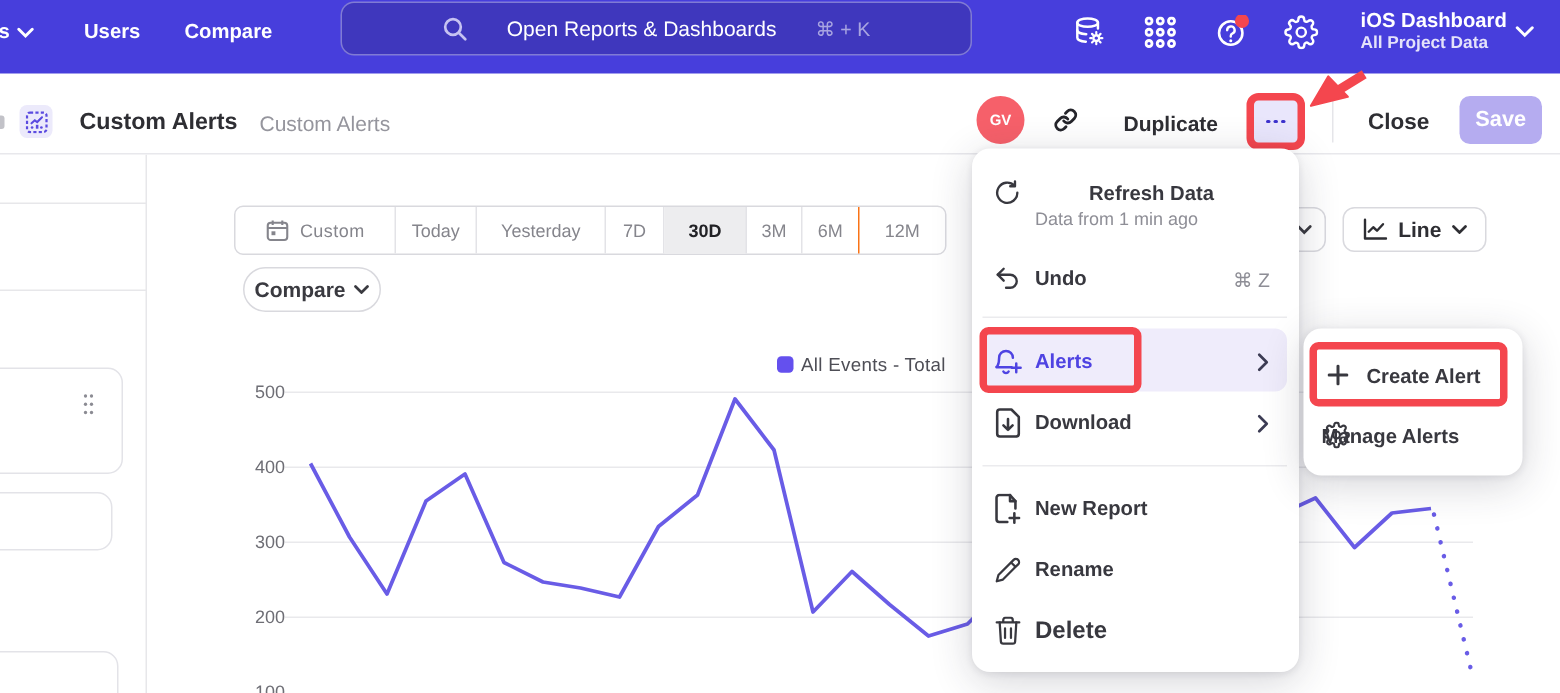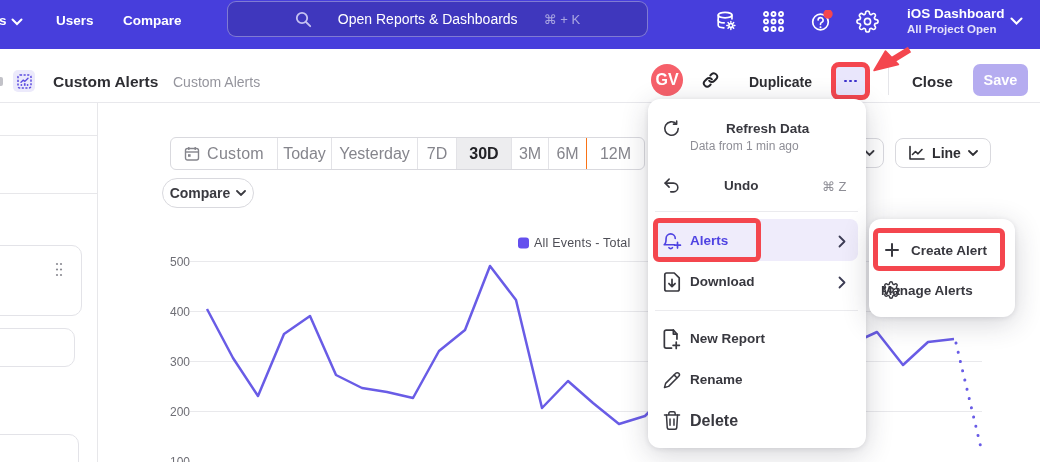--- a/index.html
+++ b/index.html
@@ -45,21 +45,21 @@
       <text x="190" y="415.5">200</text>
       <text x="190" y="465.5">100</text>
     </g>
     <polyline fill="none" stroke="#695ce6" stroke-width="2.5" stroke-linejoin="round" points="207,309 233,358 258,396 284,334 310,316 336,375 362,388 387,392 413,398 439,351 465,330 490,266 516,300 542,408 568,381 593,403 619,424 645,416 671,390 696,362 722,384 748,352 774,370 800,352 825,347 851,344 877,332 903,365 928,342 954,339"></polyline>
     <path d="M956,343 L981,448" fill="none" stroke="#695ce6" stroke-width="3" stroke-dasharray="0.1,9.4" stroke-linecap="round"></path>
 
     <rect x="518" y="237.5" width="11" height="11" rx="3" fill="#6450ee"></rect>
     <text x="534" y="247" font-family="Liberation Sans" font-size="12.5" fill="#4e4e56" letter-spacing="0.2">All Events - Total</text>
   </svg>
 
-  <div class="abs" style="left:156px;top:137px;width:475px;height:33px;border:1px solid #d9d9de;border-radius:6px;background:#fff;display:flex;align-items:stretch;font-size:16px;color:#85858c;margin-left:14px;">
+  <div class="abs" style="left:156px;top:137px;width:475px;height:33px;border:1px solid #d9d9de;border-radius:6px;background:#fff;display:flex;align-items:stretch;font-size:12px;color:#85858c;">
     <div style="width:107px;display:flex;align-items:center;justify-content:center;border-right:1px solid #e3e3e7;gap:7px;">
       <svg width="16" height="16" viewBox="0 0 16 16" fill="none" stroke="#85858c" stroke-width="1.4">
         <rect x="1.5" y="2.5" width="13" height="11.5" rx="2"></rect>
         <line x1="1.5" y1="6" x2="14.5" y2="6"></line>
         <line x1="4.8" y1="1" x2="4.8" y2="4"></line>
         <line x1="11.2" y1="1" x2="11.2" y2="4"></line>
         <rect x="4" y="8.2" width="2.6" height="2.6" fill="#85858c" stroke="none"></rect>
       </svg>
         <span style="letter-spacing:0.3px;">Custom</span>
       </div>
@@ -101,21 +101,21 @@
       <rect x="1" y="1" width="13" height="13" rx="2" stroke="#5b4be0" stroke-width="1.5" stroke-dasharray="2.1,1.5"></rect>
       <path d="M4 8.2 L6.2 6.2 L7.8 7.4 L11 4.2" stroke="#5b4be0" stroke-width="1.4" fill="none" stroke-linecap="round"></path>
       <circle cx="4.4" cy="11" r="0.9" fill="#5b4be0"></circle>
       <rect x="6.9" y="9.2" width="1.7" height="2.6" fill="#5b4be0"></rect>
       <circle cx="10.6" cy="11" r="0.9" fill="#5b4be0"></circle>
     </svg>
   </div>
   <div class="abs" style="left:53px;top:73px;font-size:15.5px;font-weight:bold;color:#2e2e33;">Custom Alerts</div>
   <div class="abs" style="left:173px;top:74px;font-size:14px;color:#95959d;">Custom Alerts</div>
 
-  <div class="abs" style="left:651px;top:64px;width:32px;height:32px;border-radius:50%;background:#f6606a;display:flex;align-items:center;justify-content:center;color:#fff;font-size:16px;font-weight:bold;">GV</div>
+  <div class="abs" style="left:651px;top:64px;width:32px;height:32px;border-radius:50%;background:#f6606a;display:flex;align-items:center;justify-content:center;color:#fff;font-size:10px;font-weight:bold;">GV</div>
 
   <svg class="abs" style="left:702px;top:72px;" width="17" height="16" viewBox="0 0 24 24" fill="none" stroke="#25252b" stroke-width="2.9" stroke-linecap="round" stroke-linejoin="round">
     <path d="M10 13a5 5 0 0 0 7.54.54l3-3a5 5 0 0 0-7.07-7.07l-1.72 1.71"></path>
     <path d="M14 11a5 5 0 0 0-7.54-.54l-3 3a5 5 0 0 0 7.07 7.07l1.71-1.71"></path>
   </svg>
   <div class="abs" style="left:749px;top:73.5px;font-size:14px;font-weight:bold;color:#2e2e33;">Duplicate</div>
 
   <div class="abs" style="left:831px;top:62px;width:39px;height:38px;border:5px solid #f4464e;border-radius:8px;background:#e9e6fc;display:flex;align-items:center;justify-content:center;">
     <div style="display:flex;align-items:center;justify-content:center;gap:2.6px;">
       <div style="width:2.6px;height:2.6px;border-radius:50%;background:#3d32cd;"></div>
@@ -177,39 +177,39 @@
     <circle cx="9.5" cy="12" r="7.8" stroke="#fff" stroke-width="1.7"></circle>
     <path d="M7.1 10.1 a2.5 2.5 0 1 1 3.4 2.35 c-0.75 0.3 -1 0.75 -1 1.55 v0.4" stroke="#fff" stroke-width="1.6" fill="none" stroke-linecap="round"></path>
     <circle cx="9.5" cy="17.2" r="1" fill="#fff"></circle>
     <circle cx="17" cy="4" r="4.7" fill="#f4464e"></circle>
   </svg>
   <svg class="abs" style="left:856px;top:10px;" width="23" height="23" viewBox="0 0 24 24" fill="none" stroke="#fff" stroke-width="1.7">
     <circle cx="12" cy="12" r="3.2"></circle>
     <path d="M19.4 15a1.65 1.65 0 0 0 .33 1.82l.06.06a2 2 0 1 1-2.83 2.83l-.06-.06a1.65 1.65 0 0 0-1.82-.33 1.65 1.65 0 0 0-1 1.51V21a2 2 0 1 1-4 0v-.09A1.65 1.65 0 0 0 9 19.4a1.65 1.65 0 0 0-1.82.33l-.06.06a2 2 0 1 1-2.83-2.83l.06-.06a1.65 1.65 0 0 0 .33-1.82 1.65 1.65 0 0 0-1.51-1H3a2 2 0 1 1 0-4h.09A1.65 1.65 0 0 0 4.6 9a1.65 1.65 0 0 0-.33-1.82l-.06-.06a2 2 0 1 1 2.83-2.83l.06.06a1.65 1.65 0 0 0 1.82.33H9a1.65 1.65 0 0 0 1-1.51V3a2 2 0 1 1 4 0v.09a1.65 1.65 0 0 0 1 1.51 1.65 1.65 0 0 0 1.82-.33l.06-.06a2 2 0 1 1 2.83 2.83l-.06.06a1.65 1.65 0 0 0-.33 1.82V9a1.65 1.65 0 0 0 1.51 1H21a2 2 0 1 1 0 4h-.09a1.65 1.65 0 0 0-1.51 1z"></path>
   </svg>
   <div class="abs" style="left:907px;top:6px;color:#fff;font-size:13.5px;font-weight:bold;">iOS Dashboard</div>
-  <div class="abs" style="left:907px;top:23px;color:#e4e2fa;font-size:11.5px;font-weight:bold;">All Project Open</div>
+  <div class="abs" style="left:907px;top:23px;color:#e4e2fa;font-size:11.5px;font-weight:bold;">All Project Data</div>
   <svg class="abs" style="left:1010px;top:17px;" width="13" height="9" viewBox="0 0 13 9" fill="none" stroke="#fff" stroke-width="2" stroke-linecap="round">
       <path d="M1.5 1.5 L6.5 6.5 L11.5 1.5"></path>
     </svg>
 
   <div class="abs" style="left:648px;top:99px;width:218px;height:349px;background:#fff;border-radius:12px;box-shadow:0 6px 28px rgba(40,40,60,0.2),0 1px 5px rgba(40,40,60,0.1);"></div>
 
   <svg class="abs" style="left:662px;top:119px;" width="19" height="19" viewBox="0 0 24 24" fill="none" stroke="#38383f" stroke-width="2" stroke-linecap="round">
     <path d="M20.5 12a8.5 8.5 0 1 1-2.5-6"></path>
     <path d="M18.5 2.5 V6.5 H14.5" stroke-linejoin="round"></path>
   </svg>
   <div class="abs" style="left:690px;top:121px;font-size:13.5px;font-weight:bold;color:#38383f;padding-left:36px;">Refresh Data</div>
   <div class="abs" style="left:690px;top:139px;font-size:12px;color:#8e8e96;">Data from 1 min ago</div>
 
   <svg class="abs" style="left:662px;top:176px;" width="19" height="19" viewBox="0 0 24 24" fill="none" stroke="#38383f" stroke-width="2" stroke-linecap="round" stroke-linejoin="round">
     <path d="M9 4 L4 9 L9 14"></path>
     <path d="M4 9 H14.5 a5.5 5.5 0 0 1 0 11 H11"></path>
   </svg>
-  <div class="abs" style="left:724px;top:178px;font-size:13.5px;font-weight:bold;color:#38383f;">Undo</div>
+  <div class="abs" style="left:690px;top:178px;font-size:13.5px;font-weight:bold;color:#38383f;">Undo</div>
   <div class="abs" style="left:822px;top:179px;font-size:13px;color:#8e8e96;">⌘ Z</div>
   <div class="abs" style="left:655px;top:211px;width:203px;height:1px;background:#ebebee;"></div>
 
   <div class="abs" style="left:654px;top:219px;width:204px;height:42px;background:#efecfb;border-radius:8px;"></div>
   <svg class="abs" style="left:661px;top:231px;" width="21" height="20" viewBox="0 0 24 24" fill="none" stroke="#4f43e2" stroke-width="2" stroke-linecap="round" stroke-linejoin="round">
     <path d="M16.5 9 a5.5 5.5 0 0 0-11 0 c0 6-2.2 7.5-2.2 7.5 h12.2"></path>
     <path d="M8.9 20 a2.4 2.4 0 0 0 4.2 0"></path>
     <path d="M19.2 13.5 v7 M15.7 17 h7" stroke-width="2"></path>
   </svg>
   <div class="abs" style="left:690px;top:233px;font-size:13.5px;font-weight:bold;color:#4f43e2;">Alerts</div>

